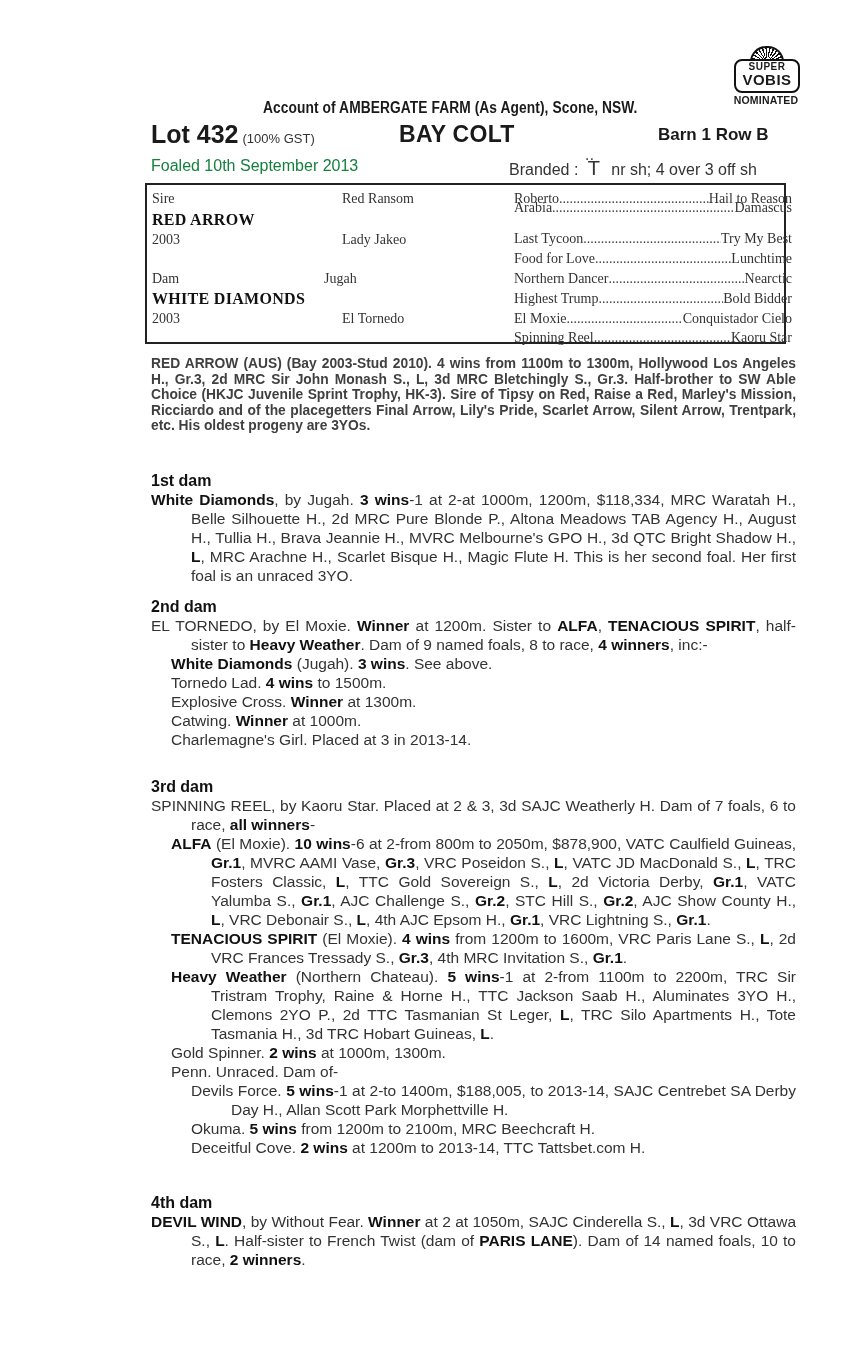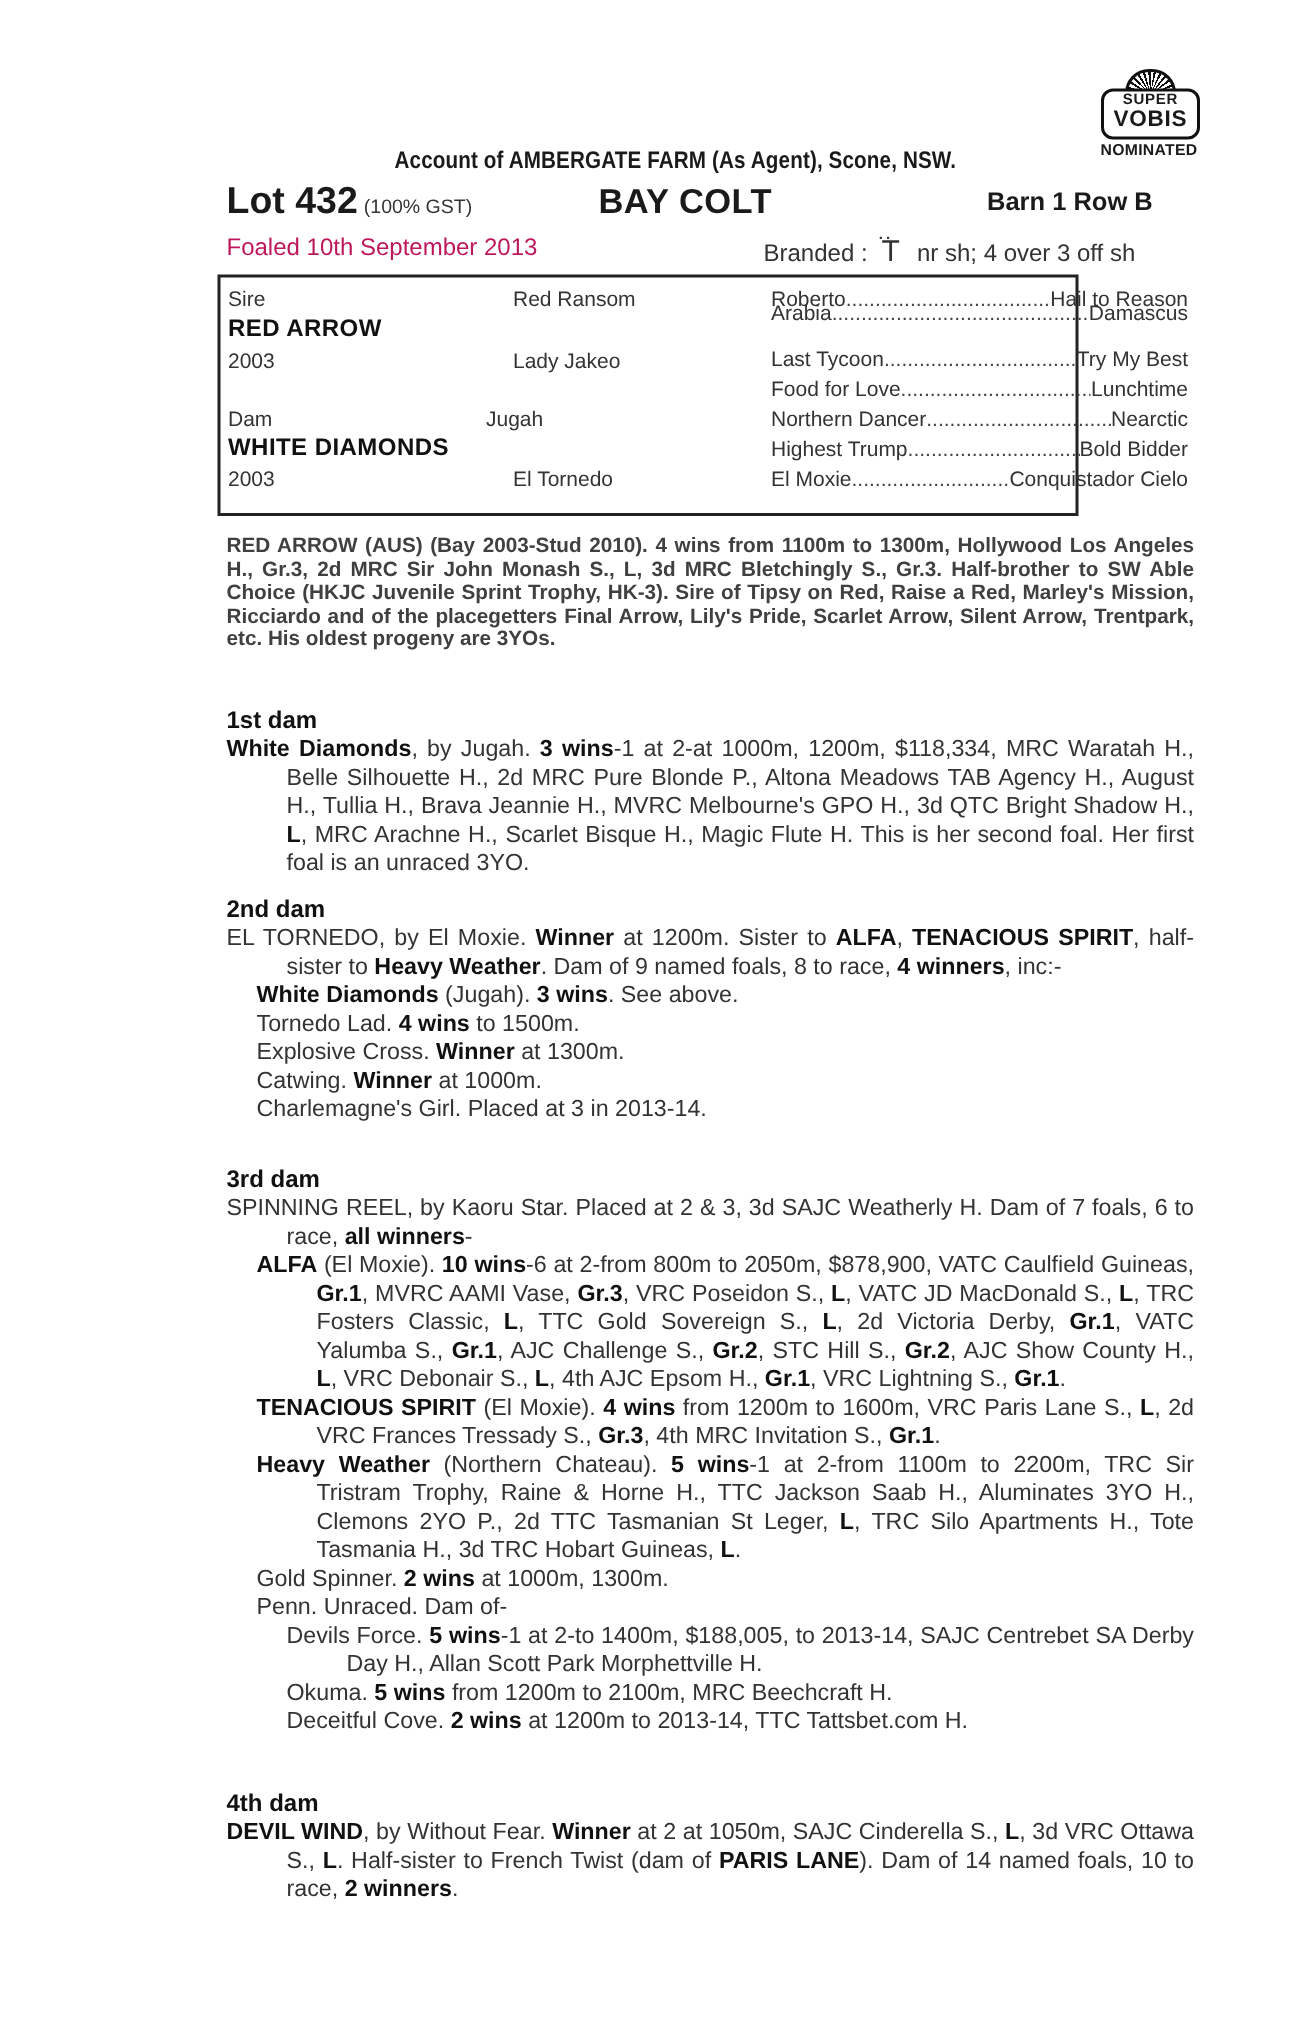--- a/index.html
+++ b/index.html
@@ -19,28 +19,28 @@
   .logo .nominated { position: absolute; left: 0; right: 0; top: 49px; font-weight: 900; font-size: 10.5px; line-height: 11px; letter-spacing: 0.2px; }
 
   .account { position: absolute; left: 231px; top: 99px; font-size: 16px; font-weight: bold;
              font-family: "Liberation Sans Narrow", "Liberation Sans", sans-serif; transform: scaleX(0.86); transform-origin: left; letter-spacing: 0.1px; }
 
   .lot { position: absolute; left: 119px; top: 120px; font-size: 25px; font-weight: 900; }
   .lot .gst { font-size: 13px; font-weight: normal; color: #333; margin-left: 4px; }
   .sex { position: absolute; left: 367px; top: 121px; font-size: 23px; font-weight: 900; letter-spacing: 0.3px; }
   .barn { position: absolute; left: 626px; top: 125px; font-size: 17px; font-weight: 900; }
 
-  .foaled { position: absolute; left: 119px; top: 157px; font-size: 16px; color: #be185d; }
+  .foaled { position: absolute; left: 119px; top: 157px; font-size: 16px; color: #15803d; }
   .branded { position: absolute; left: 477px; top: 157px; font-size: 16px; color: #333; white-space: nowrap; }
   .brandmark { display: inline-block; position: relative; width: 14px; font-size: 20px; text-align: center; margin: 0 6px 0 4px; }
   .brandmark .dots { position: absolute; left: -1px; top: -6px; font-size: 10px; font-weight: bold; letter-spacing: 2px; }
 
   
-  .pedbox { position: absolute; left: 113px; top: 183px; width: 574px; height: 161px;
-            border: 2px solid #222; box-sizing: border-box; }
+  .pedbox { position: absolute; left: 113px; top: 183px; width: 641px; height: 161px;
+            border: 2px solid #222; box-sizing: border-box; font-family: Liberation Serif, serif; }
   .ped-cell { position: absolute; font-size: 14px; color: #333; white-space: nowrap; line-height: 20px; }
   .ped-cell.bold { font-weight: 900; font-size: 16px; color: #111; letter-spacing: 0.3px; }
   .ped-g3 { position: absolute; left: 367px; width: 278px; font-size: 14px; color: #333; line-height: 20px;
             display: flex; white-space: nowrap; }
   .ped-g3 .dots { flex: 1; overflow: hidden; }
   .ped-g3 .dots::after { content: "......................................................................................"; letter-spacing: 0px; color: #444; }
 
   
   .sire-para { position: absolute; left: 119px; top: 356px; width: 645px; font-size: 13.8px; font-weight: 900;
                line-height: 15.5px; text-align: justify; color: #404040; letter-spacing: 0px; }
@@ -125,20 +125,25 @@
     <div class="ped-g3" style="top:104px;">
         <span>Highest Trump</span>
         <span class="dots"></span>
         <span>Bold Bidder</span>
       </div>
     <div class="ped-g3" style="top:124px;">
         <span>El Moxie</span>
         <span class="dots"></span>
         <span>Conquistador Cielo</span>
       </div>
+    <div class="ped-g3" style="top:143px;">
+        <span>Spinning Reel</span>
+        <span class="dots"></span>
+        <span>Kaoru Star</span>
+      </div>
   </div>
 
   <div class="sire-para">RED ARROW (AUS) (Bay 2003-Stud 2010). 4 wins from 1100m to 1300m, Hollywood Los Angeles H., Gr.3, 2d MRC Sir John Monash S., L, 3d MRC Bletchingly S., Gr.3. Half-brother to SW Able Choice (HKJC Juvenile Sprint Trophy, HK-3). Sire of Tipsy on Red, Raise a Red, Marley's Mission, Ricciardo and of the placegetters Final Arrow, Lily's Pride, Scarlet Arrow, Silent Arrow, Trentpark, etc. His oldest progeny are 3YOs.</div>
 
   <div class="section" style="top:471px;">
     <div class="sec-title">1st dam</div>
     <div class="para hang1"><b>White Diamonds</b><span>, by Jugah. </span><b>3 wins</b><span>-1 at 2-at 1000m, 1200m, $118,334, MRC Waratah H., Belle Silhouette H., 2d MRC Pure Blonde P., Altona Meadows TAB Agency H., August H., Tullia H., Brava Jeannie H., MVRC Melbourne's GPO H., 3d QTC Bright Shadow H., </span><b>L</b><span>, MRC Arachne H., Scarlet Bisque H., Magic Flute H. This is her second foal. Her first foal is an unraced 3YO.</span></div>
   </div>
 
   <div class="section" style="top:597px;">

